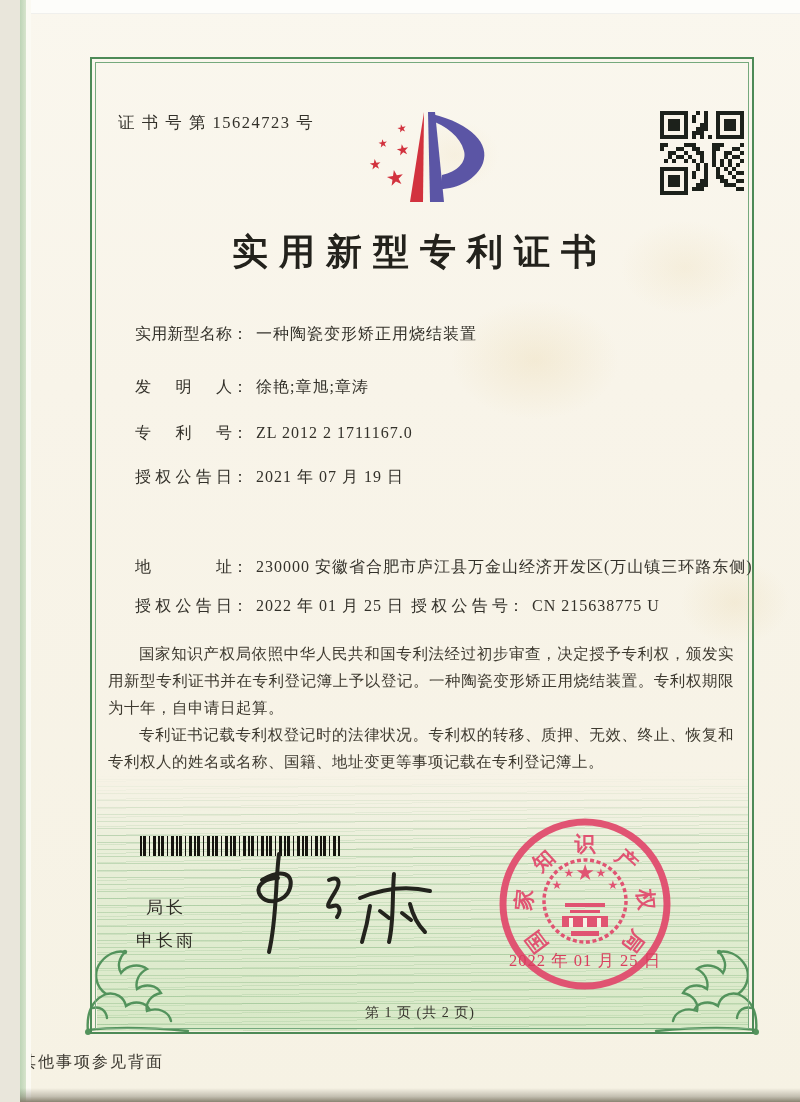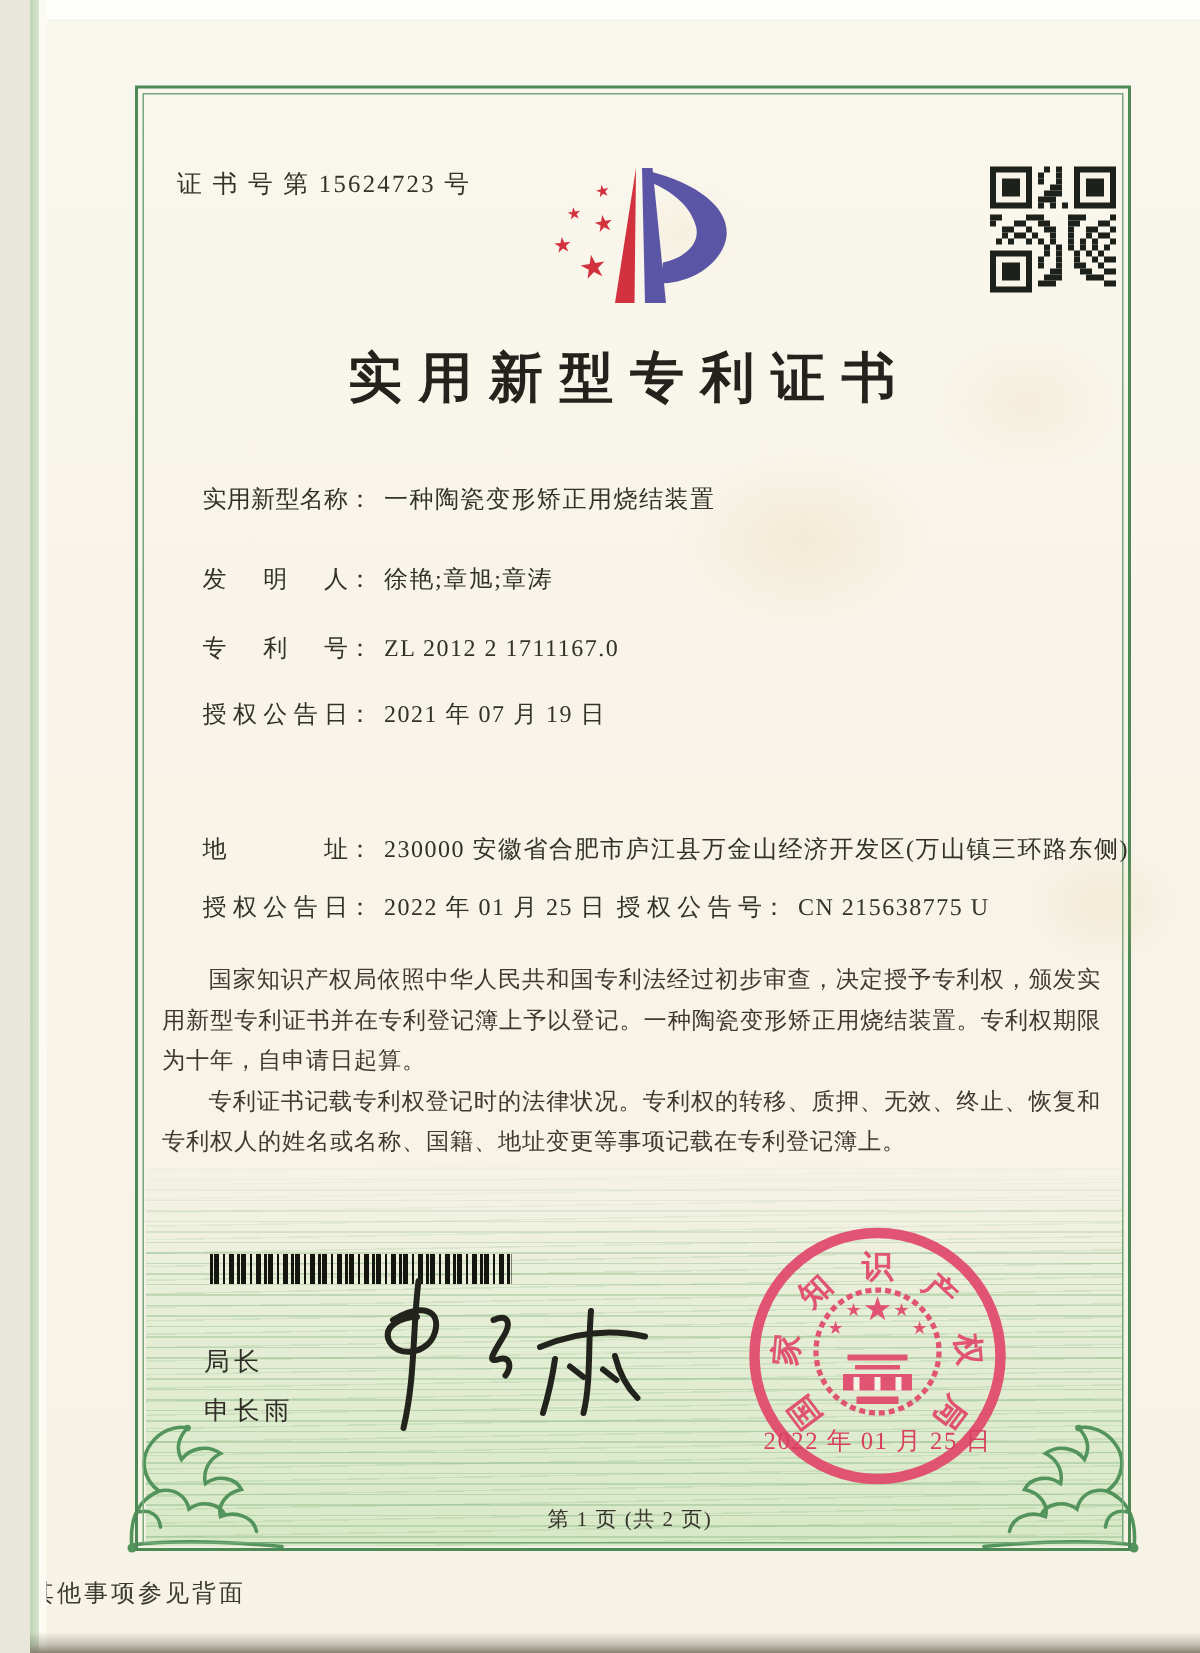--- a/index.html
+++ b/index.html
@@ -52,21 +52,21 @@
   .r0{top:322px}.r1{top:375px}.r2{top:421px}.r3{top:465px}.r4{top:509px}.r5{top:555px}
   .rgrant{top:594px}
   .grant1{display:inline-block;width:272px;}
   
   .bodytext{position:absolute;left:88px;top:640px;width:626px;font-size:15.5px;line-height:27px;
     color:#3e3a30;text-align:justify;letter-spacing:.5px;}
   .bodytext p{margin:0;text-indent:2em;}
   
   .barcode{position:absolute;left:120px;top:836px;width:201px;height:20px;
     background:repeating-linear-gradient(90deg,#15150f 0 2px,transparent 2px 3px,#15150f 3px 6px,transparent 6px 9px,#15150f 9px 10px,transparent 10px 13px,#15150f 13px 16px,transparent 16px 18px);}
-  .signoff{position:absolute;left:116px;top:896px;font-size:17px;letter-spacing:3px;color:#2f2d26;}
+  .signoff{position:absolute;left:116px;top:896px;font-size:17px;letter-spacing:3px;color:#2f2d26;text-align:center;}
   .signoff div{margin-bottom:10px;}
   .signature{position:absolute;left:212px;top:848px;width:215px;height:112px;}
   .seal{position:absolute;left:477px;top:817px;width:176px;height:176px;opacity:.94;}
   .seal svg{position:absolute;left:0;top:0;width:100%;height:100%;}
   .seal-char{position:absolute;left:50%;top:50%;font-size:21px;font-weight:bold;color:#e14b6d;
     font-family:"Liberation Serif","DejaVu Serif",serif;}
   .seal-date{position:absolute;left:489px;top:950px;font-size:16.5px;color:#d93f5e;letter-spacing:1px;white-space:nowrap;}
   .page-footer{position:absolute;left:0;top:1004px;width:100%;text-align:center;font-size:14px;letter-spacing:1px;color:#35332c;}
   .back-note{position:absolute;left:0;top:1052px;width:100%;text-align:left;font-size:16px;letter-spacing:2px;color:#3b3830;}
 </style>

